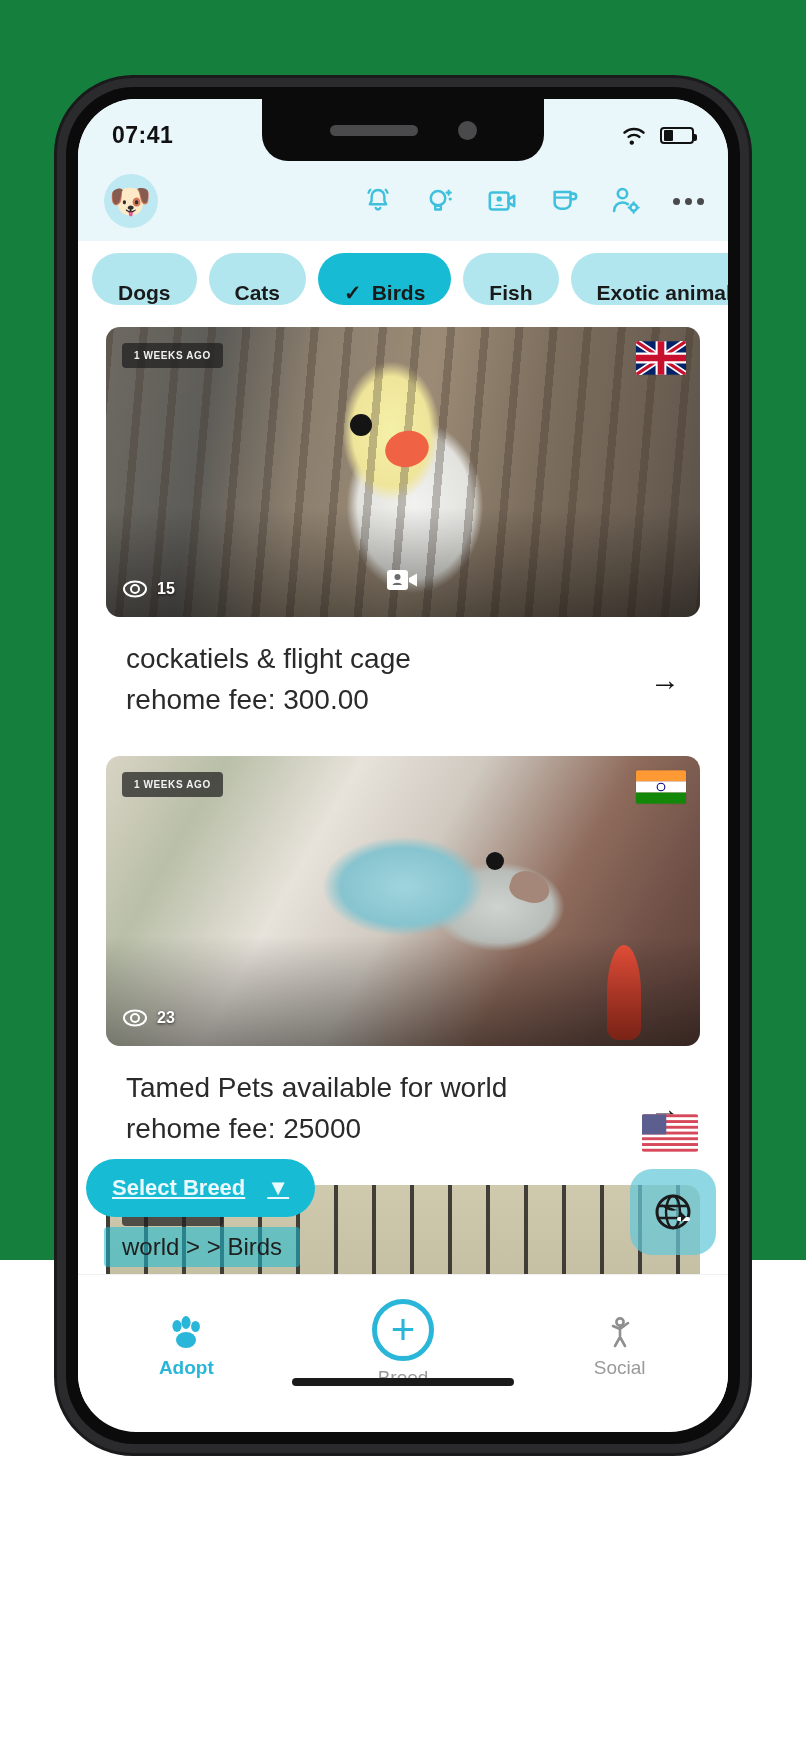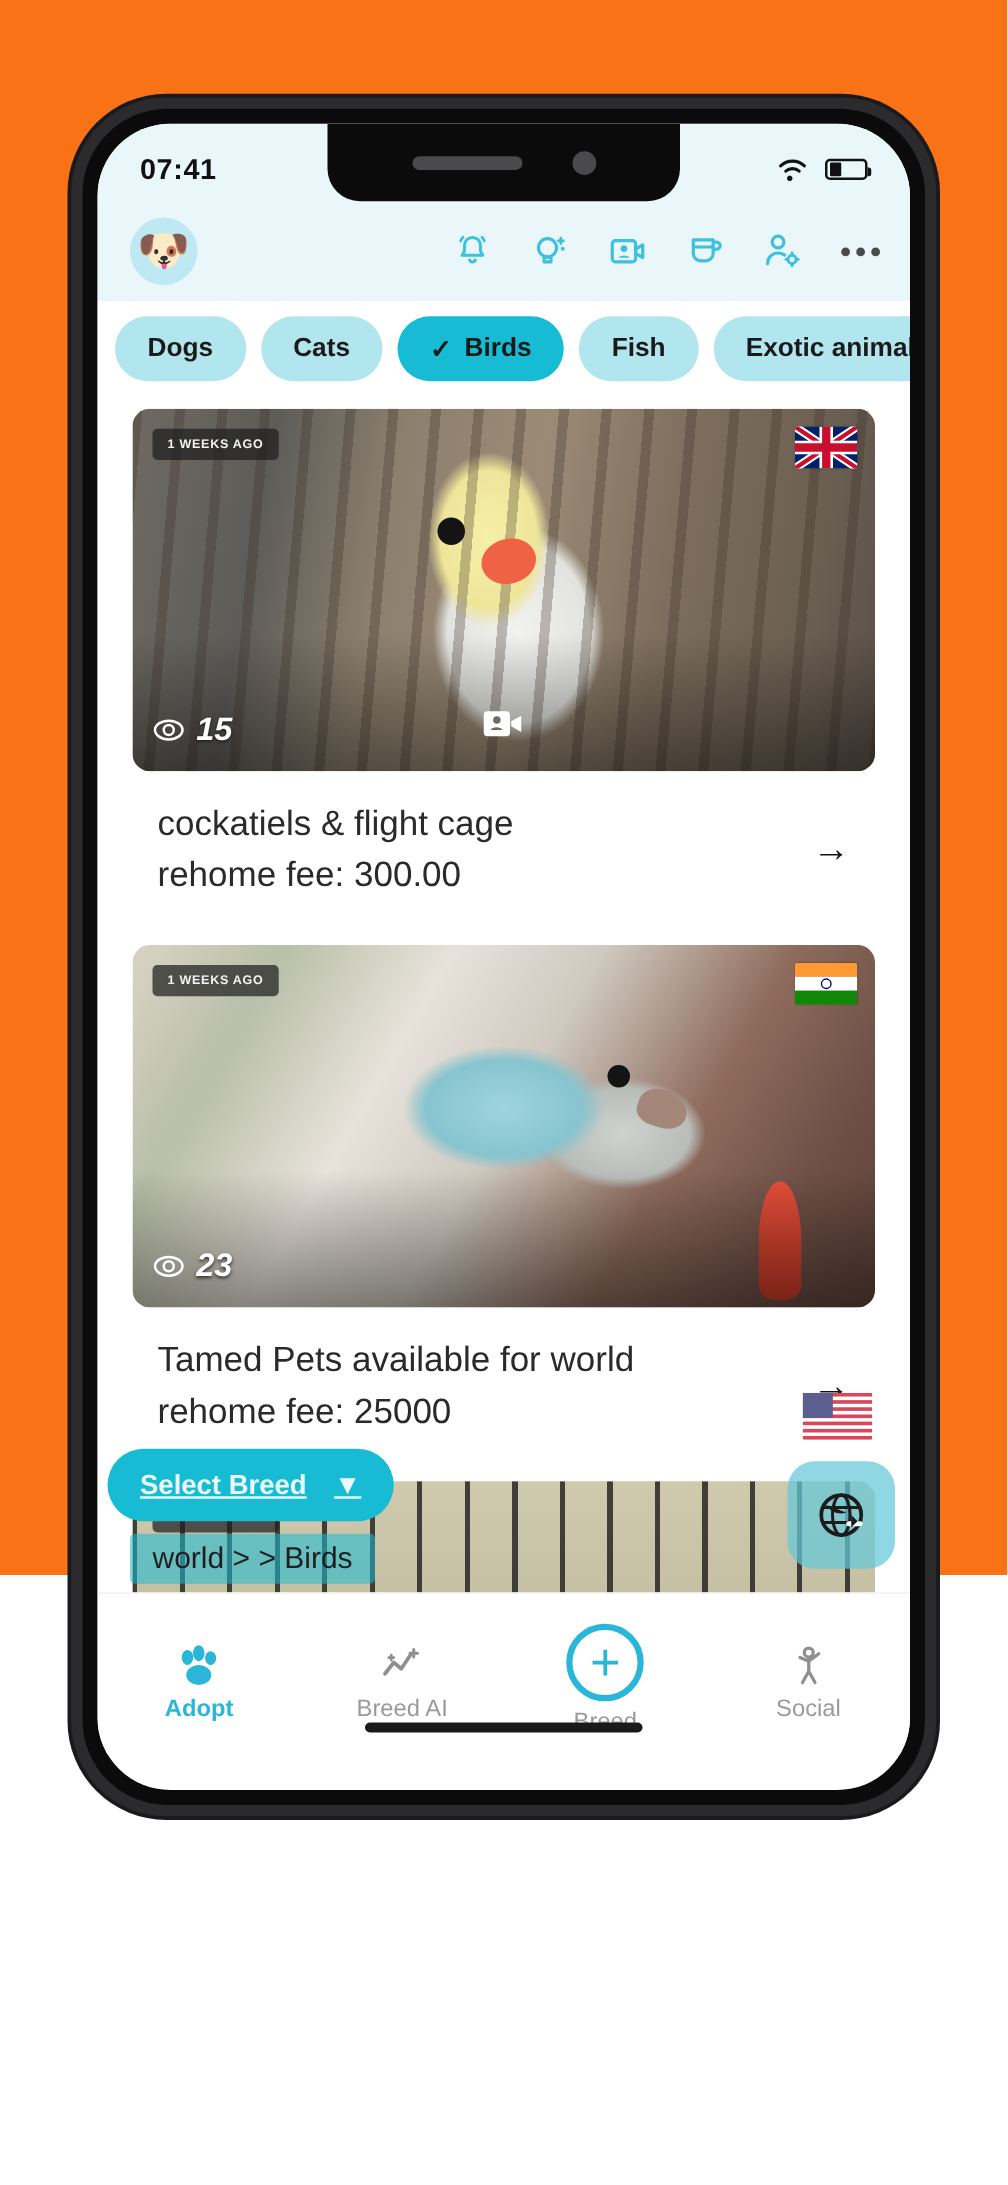--- a/index.html
+++ b/index.html
@@ -7,21 +7,21 @@
     width: 806px; height: 1748px;
     background: #ffffff;
     font-family: "Liberation Sans", sans-serif;
     overflow: hidden;
   }
 
   
   .stage {
     position: relative;
     width: 806px; height: 1260px;
-    background: #f97316;
+    background: #15803d;
   }
   .phone-outer {
     position: absolute;
     left: 57px; top: 78px;
     width: 692px; height: 1375px;
     background: #2b2b2d;
     border-radius: 76px;
     box-shadow: 0 0 0 3px #1a1a1c;
   }
   .phone-bezel {
@@ -137,21 +137,21 @@
     display: flex; gap: 12px;
     white-space: nowrap;
     overflow: hidden;
   }
   .chip {
     flex: 0 0 auto;
     background: #b2e6ef;
     border-radius: 28px;
     height: 52px;
     padding: 0 26px;
-    display: flex; align-items: center; gap: 10px;
+    display: flex; align-items: flex-end; gap: 10px;
     font-size: 21px; font-weight: bold; color: #1a1a1a;
   }
   .chip.active { background: #17bcd4; }
   .chip .tick { font-size: 21px; font-weight: bold; }
 
   
   .feed {
     position: relative;
     background: #ffffff;
     height: 955px;
@@ -228,24 +228,23 @@
   }
   .flag {
     position: absolute; right: 14px; top: 14px;
     width: 50px; height: 34px; z-index: 6;
     border-radius: 2px; overflow: hidden;
     box-shadow: 0 0 1px rgba(0,0,0,.4);
   }
   .views {
     position: absolute; left: 16px; bottom: 18px;
     display: flex; align-items: center; gap: 9px;
-    color: #fff; font-size: 26px; font-weight: bold;
+    color: #fff; font-size: 16px; font-weight: bold;
     z-index: 6;
     text-shadow: 0 1px 3px rgba(0,0,0,.7);
-    font-style: italic;
   }
   .media-shade {
     position: absolute; left: 0; bottom: 0; right: 0; height: 110px;
     background: linear-gradient(180deg, rgba(0,0,0,0) 0%, rgba(0,0,0,0.42) 100%);
     z-index: 4;
   }
   .play-badge {
     position: absolute; left: 50%; bottom: 20px; transform: translateX(-50%);
     z-index: 6;
   }
@@ -549,28 +548,20 @@
           <div class="navitem active">
             <svg width="40" height="36" viewBox="0 0 40 36">
               <ellipse cx="11" cy="11" rx="4.6" ry="6" fill="#29b6d8"></ellipse>
               <ellipse cx="20" cy="7.5" rx="4.6" ry="6.4" fill="#29b6d8"></ellipse>
               <ellipse cx="29.5" cy="11.5" rx="4.4" ry="5.6" fill="#29b6d8"></ellipse>
               <ellipse cx="20" cy="25" rx="10" ry="8" fill="#29b6d8"></ellipse>
             </svg>
             <span class="navlabel">Adopt</span>
           </div>
 
-          <div class="navitem">
-            <svg width="40" height="36" viewBox="0 0 40 36">
-              <path d="M6 24l7-9 6 5 8-12" fill="none" stroke="#8f8f8f" stroke-width="3" stroke-linecap="round" stroke-linejoin="round"></path>
-              <path d="M29 4.5v6M26 7.5h6" stroke="#8f8f8f" stroke-width="2.4" stroke-linecap="round"></path>
-              <path d="M11 9v4M9 11h4" stroke="#8f8f8f" stroke-width="2.2" stroke-linecap="round"></path>
-            </svg>
-            <span class="navlabel">Breed AI</span>
-          </div>
 
           <div class="navitem">
             <div class="fab-add">+</div>
             <span class="navlabel">Breed</span>
           </div>
 
           <div class="navitem">
             <svg width="40" height="36" viewBox="0 0 40 36">
               <circle cx="20" cy="7" r="3.6" fill="none" stroke="#8f8f8f" stroke-width="2.6"></circle>
               <path d="M20 11v11M20 22l-5 9M20 22l5 9M20 14l-7-3M20 14l8-6" fill="none" stroke="#8f8f8f" stroke-width="2.6" stroke-linecap="round"></path>

